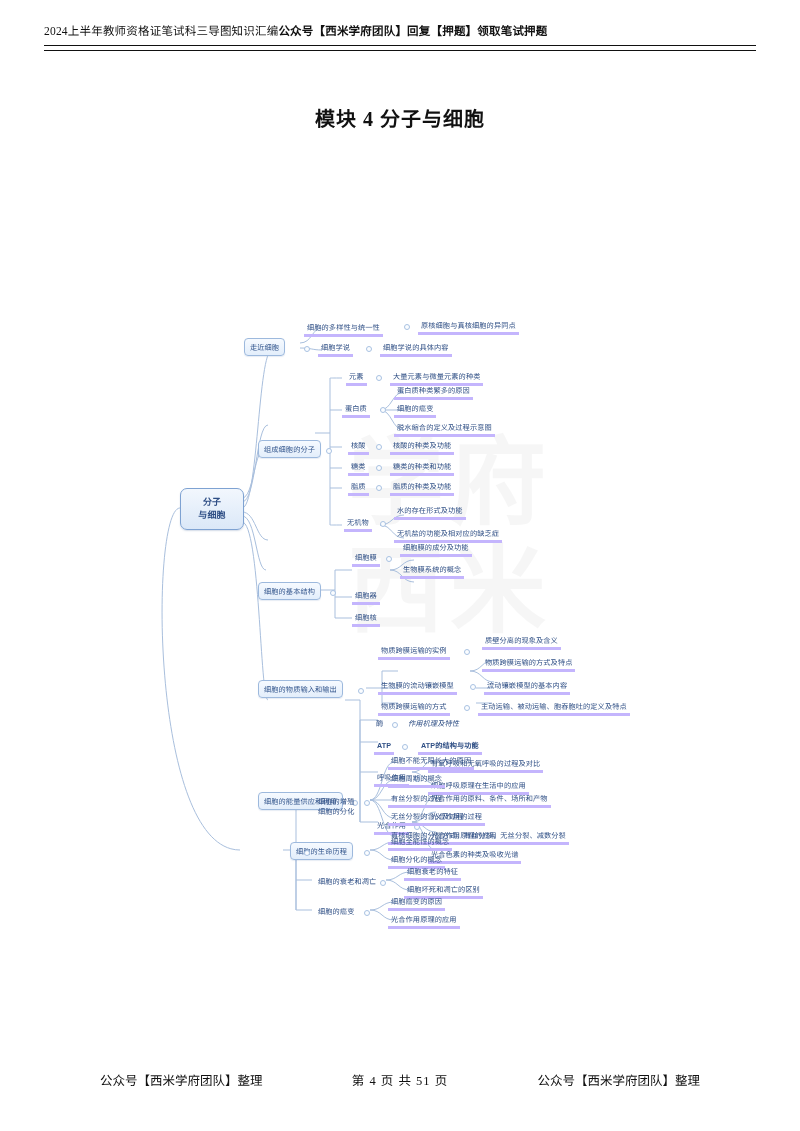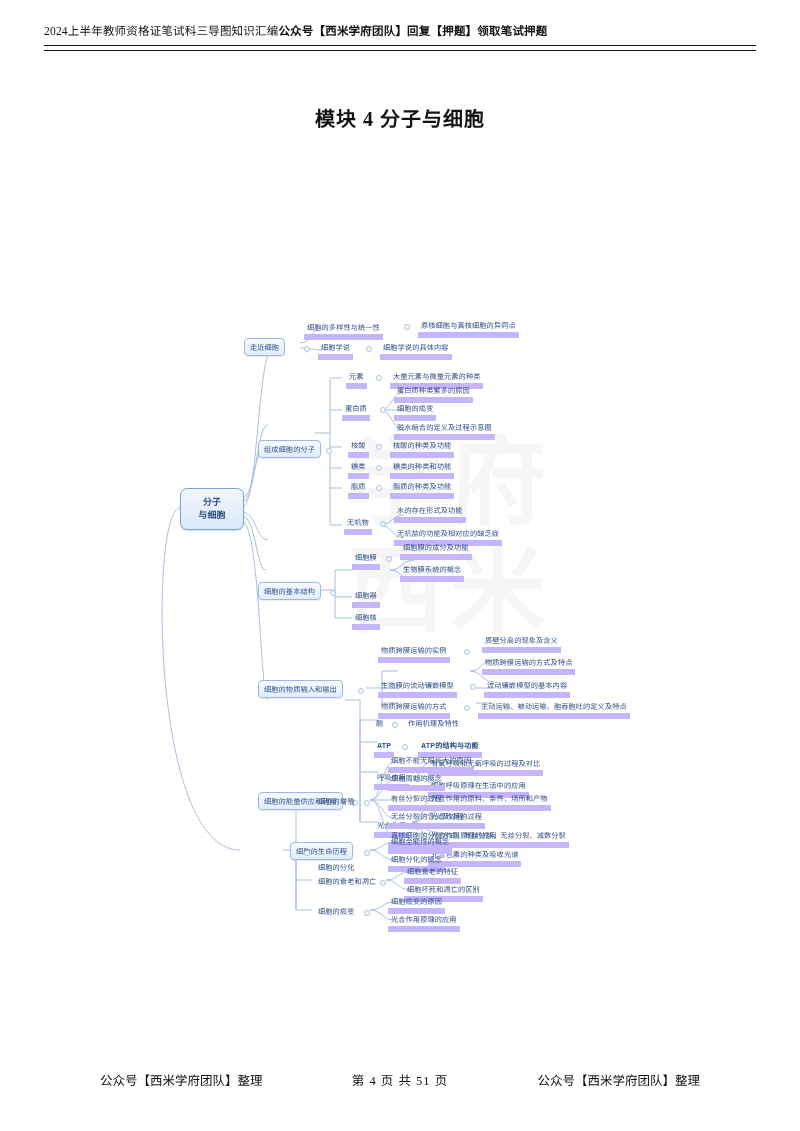--- a/index.html
+++ b/index.html
@@ -146,21 +146,21 @@
     border-radius: 4px;
     background: linear-gradient(180deg, #f6faff 0%, #e3eefb 100%);
     padding: 2.5px 5px;
     font-size: 7.2px;
     color: #32558c;
     box-shadow: 0 1px 1px rgba(120,150,195,.18);
   }
 
   
   .node.leaf {
-    border-bottom: 6px solid #c4b5fd;
+    border-bottom: 3px solid #c4b5fd;
     padding: 0 3px 1px 3px;
     color: #2f4f85;
   }
   .node.leaf.bold { font-weight: bold; }
   .node.plain {
     color: #2f4f85;
     padding: 0 2px 1px 2px;
   }
 
   
@@ -346,21 +346,21 @@
 
     <div class="node leaf" style="left:378px; top:551px;">物质跨膜运输的方式</div>
     <span class="dot" style="left:464px; top:555px;"></span>
     <div class="node leaf" style="left:478px; top:551px;">主动运输、被动运输、胞吞胞吐的定义及特点</div>
 
     <div class="node branch" style="left:258px; top:642px;">细胞的能量供应和利用</div>
     <span class="dot" style="left:352px; top:650px;"></span>
 
     <div class="node plain" style="left:374px; top:568px;">酶</div>
     <span class="dot" style="left:392px; top:572px;"></span>
-    <div class="node plain" style="left:406px; top:568px;">作用机理及特性</div>
+    <div class="node plain" style="left:406px; top:568px;font-style:italic;">作用机理及特性</div>
 
     <div class="node leaf bold" style="left:374px; top:590px;">ATP</div>
     <span class="dot" style="left:402px; top:594px;"></span>
     <div class="node leaf bold" style="left:418px; top:590px;">ATP的结构与功能</div>
 
     <div class="node leaf" style="left:374px; top:622px;">呼吸作用</div>
     <span class="dot" style="left:414px; top:626px;"></span>
     <div class="node leaf" style="left:428px; top:608px;">有氧呼吸和无氧呼吸的过程及对比</div>
     <div class="node leaf" style="left:428px; top:630px;">细胞呼吸原理在生活中的应用</div>
 
@@ -375,21 +375,21 @@
     <span class="dot" style="left:304px; top:700px;"></span>
 
     <div class="node plain" style="left:316px; top:646px;">细胞的增殖</div>
     <span class="dot" style="left:364px; top:650px;"></span>
     <div class="node leaf" style="left:388px; top:605px;">细胞不能无限长大的原因</div>
     <div class="node leaf" style="left:388px; top:623px;">细胞周期的概念</div>
     <div class="node leaf" style="left:388px; top:643px;">有丝分裂的过程</div>
     <div class="node leaf" style="left:388px; top:661px;">无丝分裂的含义及过程</div>
     <div class="node leaf" style="left:388px; top:680px;">真核细胞的分裂方式：有丝分裂、无丝分裂、减数分裂</div>
 
-    <div class="node plain" style="left:316px; top:712px;">细胞的分化</div>
+    <div class="node plain" style="left:316px; top:657px;font-family:Liberation Mono, monospace;">细胞的分化</div>
     <span class="dot" style="left:364px; top:700px;"></span>
     <div class="node leaf" style="left:388px; top:686px;">细胞全能性的概念</div>
     <div class="node leaf" style="left:388px; top:704px;">细胞分化的概念</div>
 
     <div class="node plain" style="left:316px; top:726px;">细胞的衰老和凋亡</div>
     <span class="dot" style="left:380px; top:730px;"></span>
     <div class="node leaf" style="left:404px; top:716px;">细胞衰老的特征</div>
     <div class="node leaf" style="left:404px; top:734px;">细胞坏死和凋亡的区别</div>
 
     <div class="node plain" style="left:316px; top:756px;">细胞的癌变</div>

